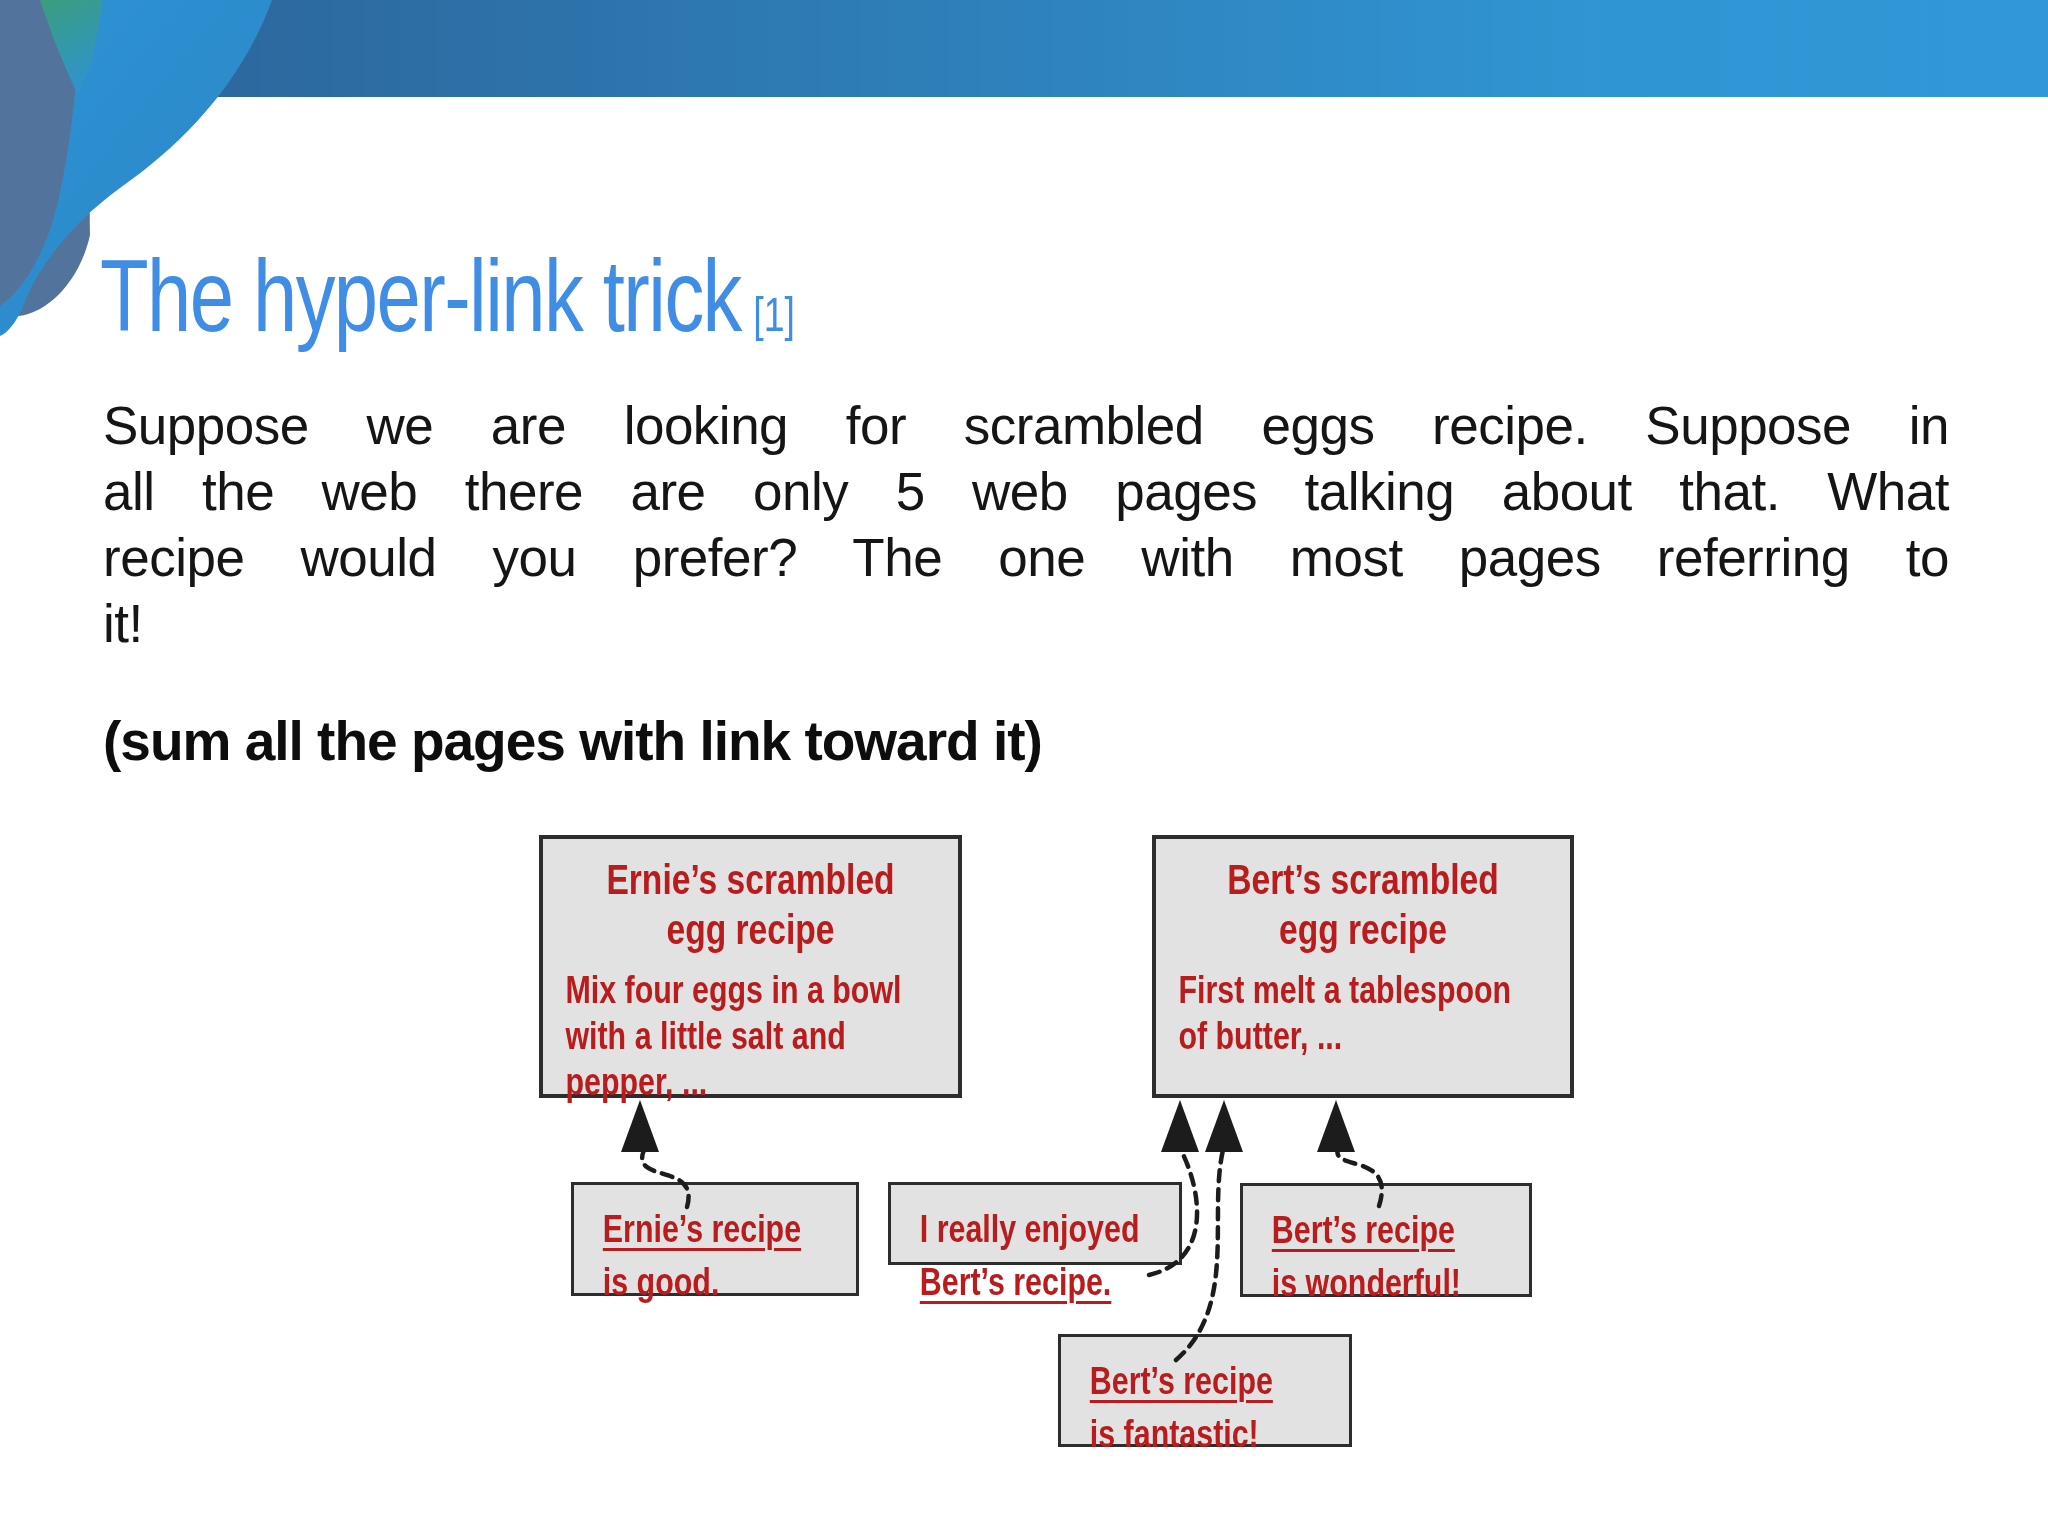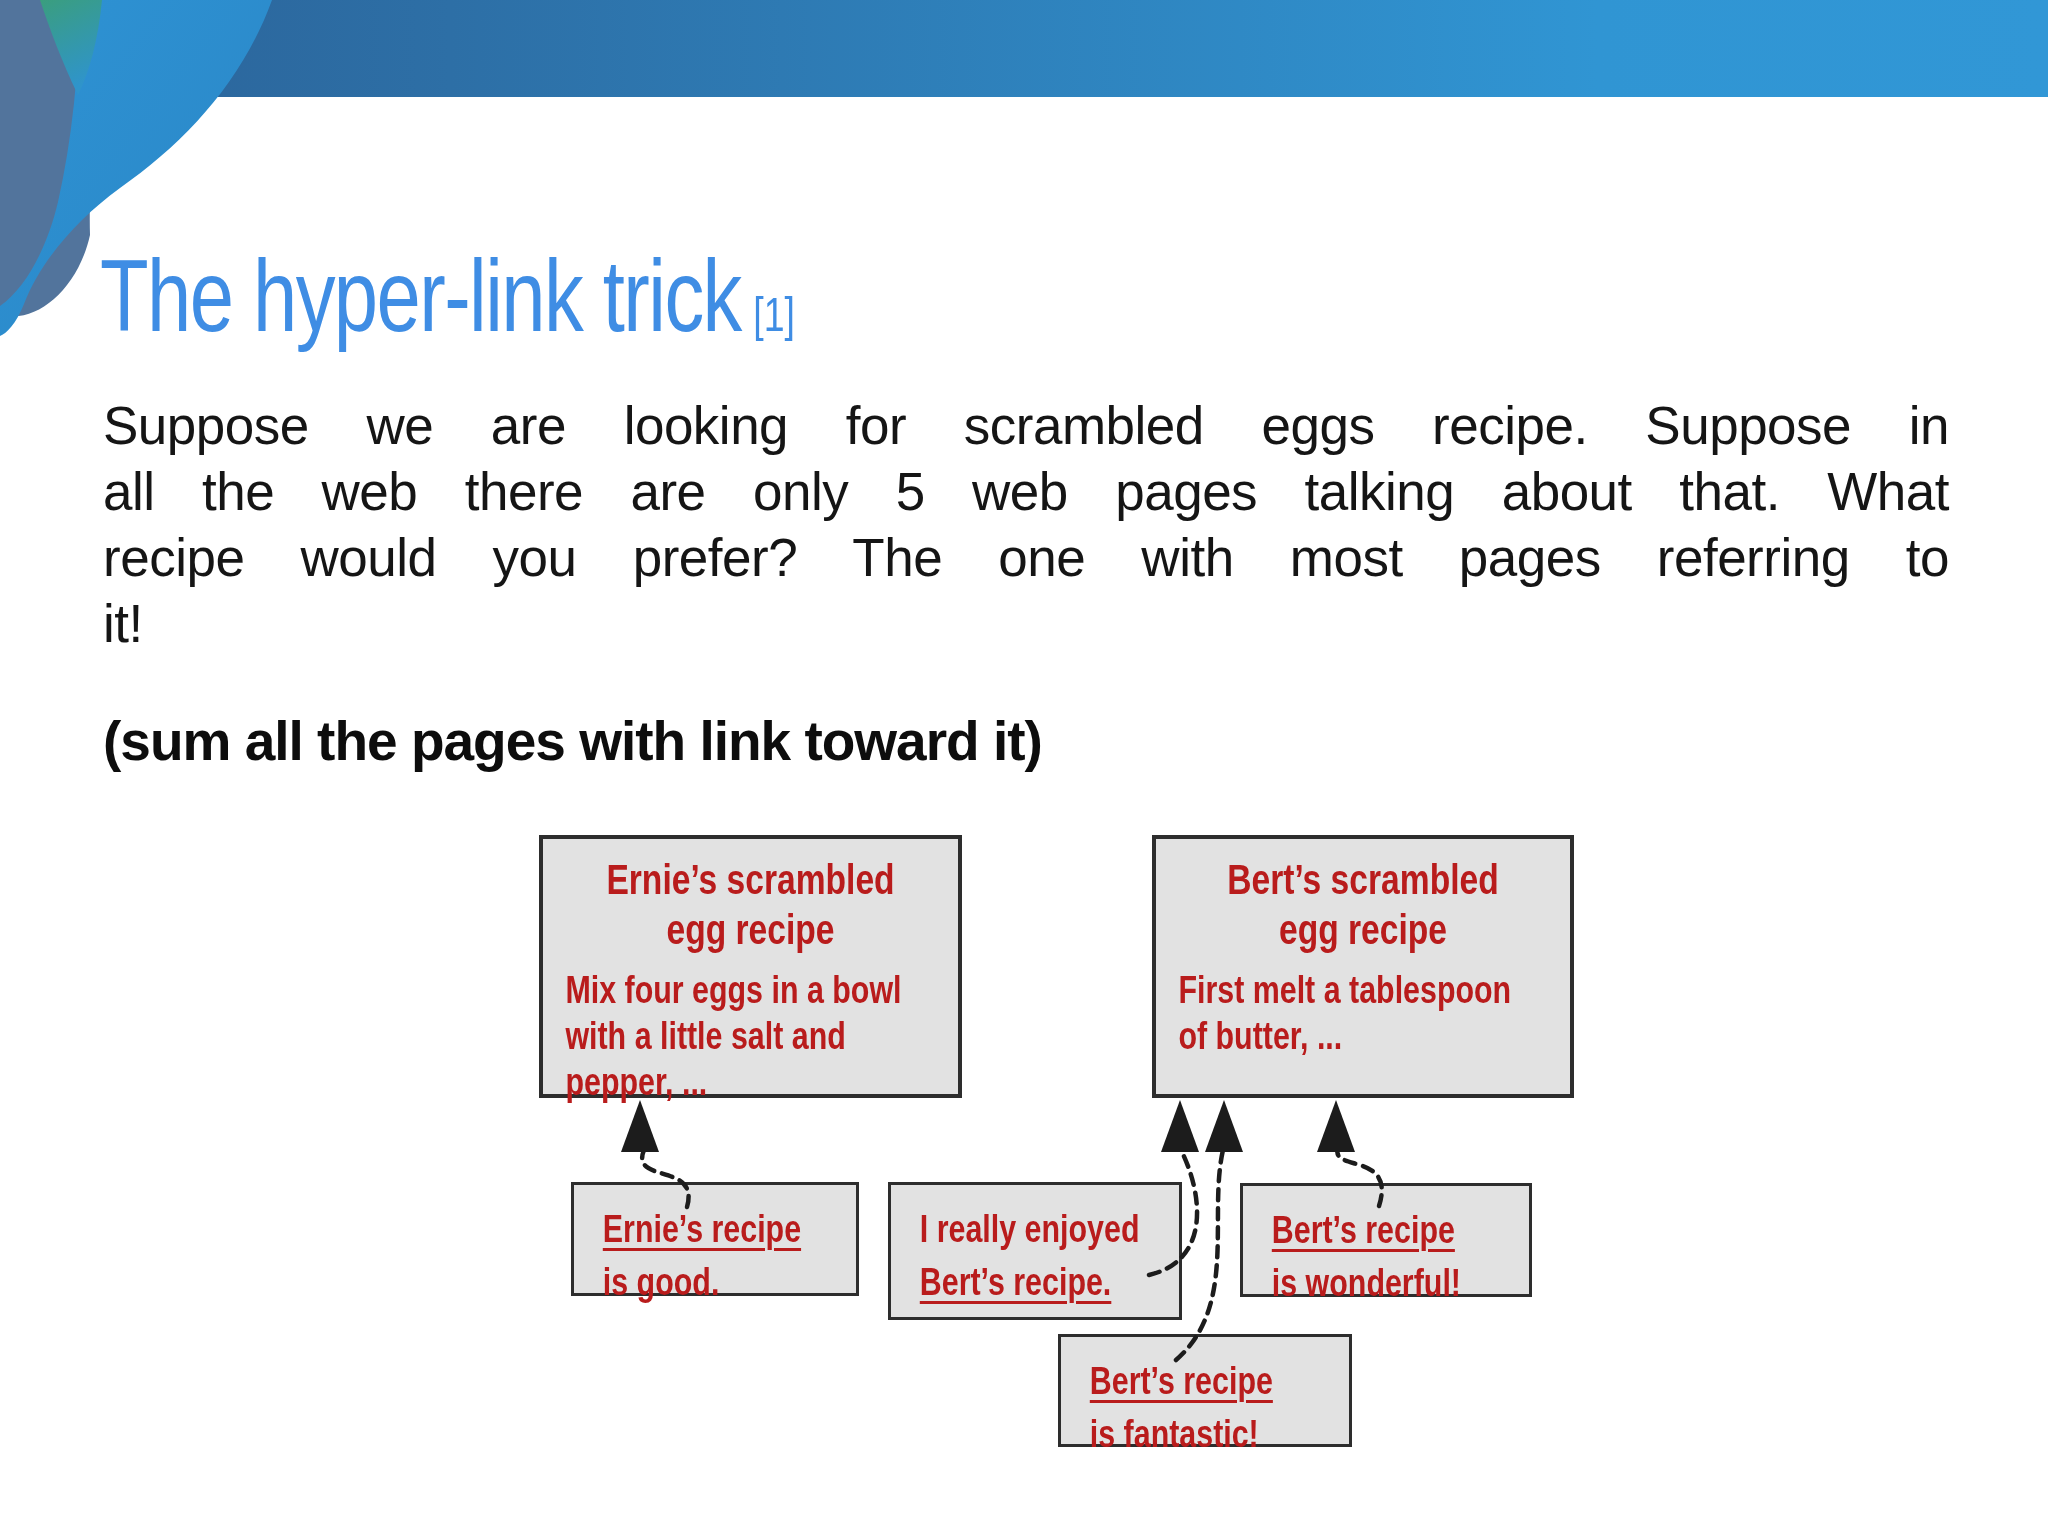--- a/index.html
+++ b/index.html
@@ -124,21 +124,21 @@
 
   <div class="dbox link-box" style="left:539px;top:1182px;width:288px;height:114px;margin-left:32px;">
     <div class="binner">
       <div class="link-text">
         <div class="u">Ernie’s recipe</div>
         <div>is good.</div>
       </div>
     </div>
   </div>
 
-  <div class="dbox link-box" style="left:888px;top:1182px;width:294px;height:138px;">
+  <div class="dbox link-box" style="left:888px;top:1182px;width:294px;height:83px;">
     <div class="binner">
       <div class="link-text">
         <div>I really enjoyed</div>
         <div class="u">Bert’s recipe.</div>
       </div>
     </div>
   </div>
 
   <div class="dbox link-box" style="left:1240px;top:1183px;width:292px;height:114px;">
     <div class="binner">

